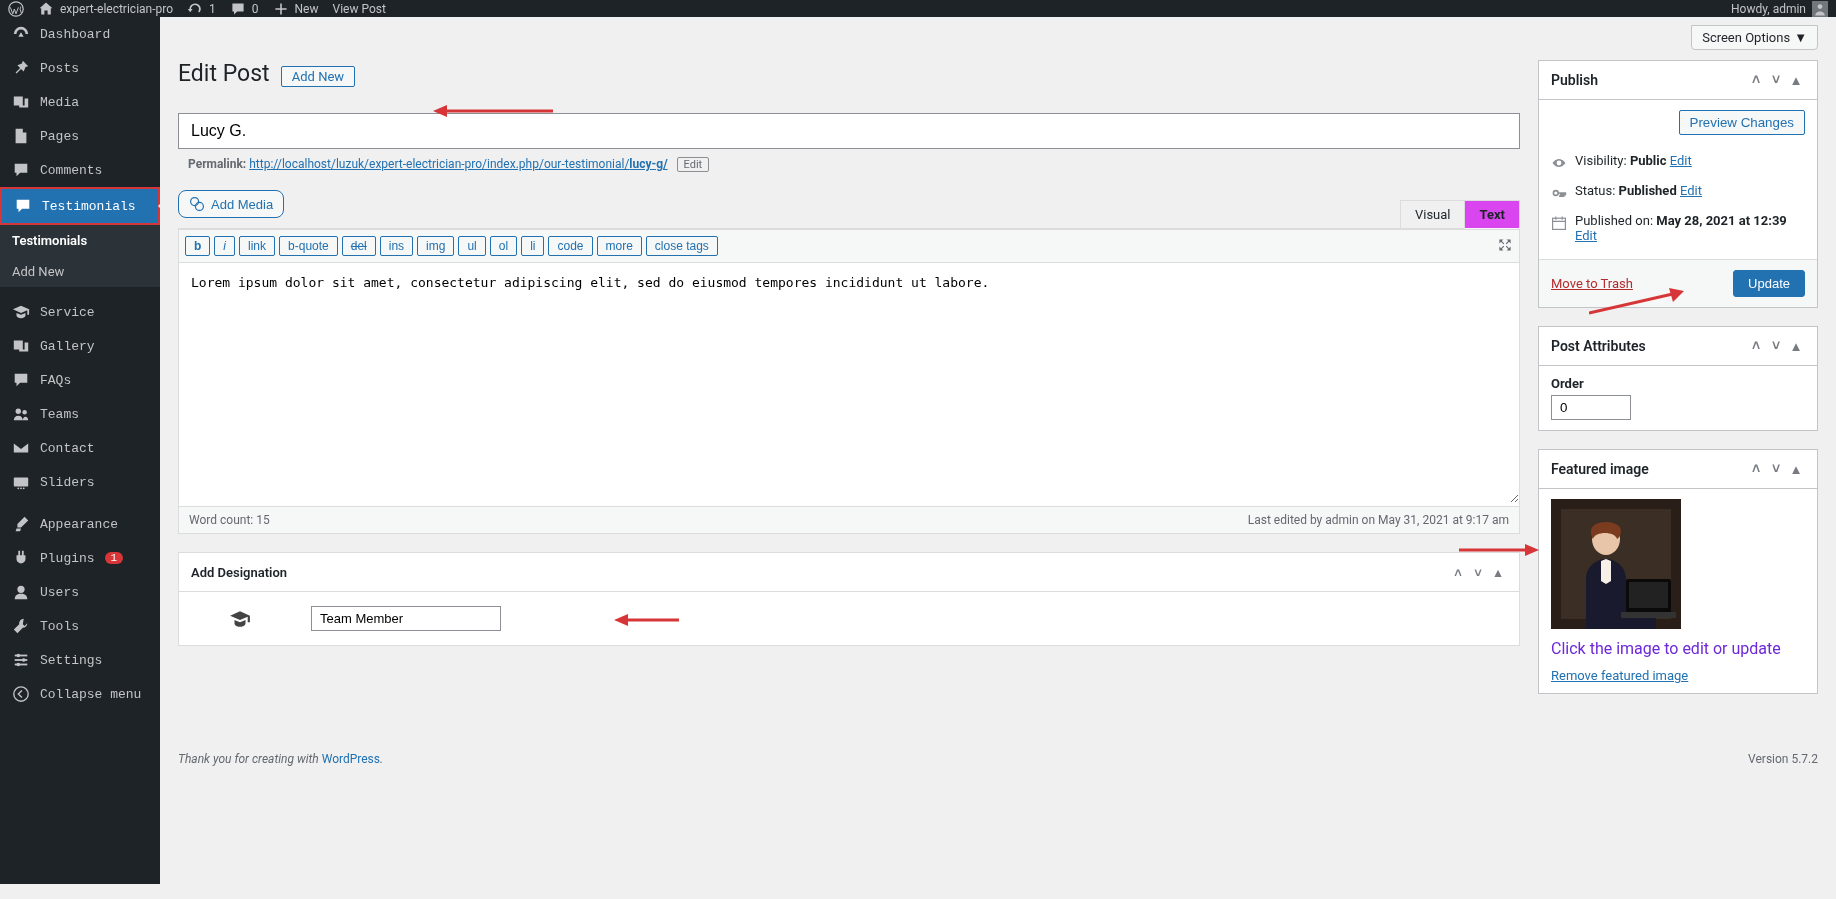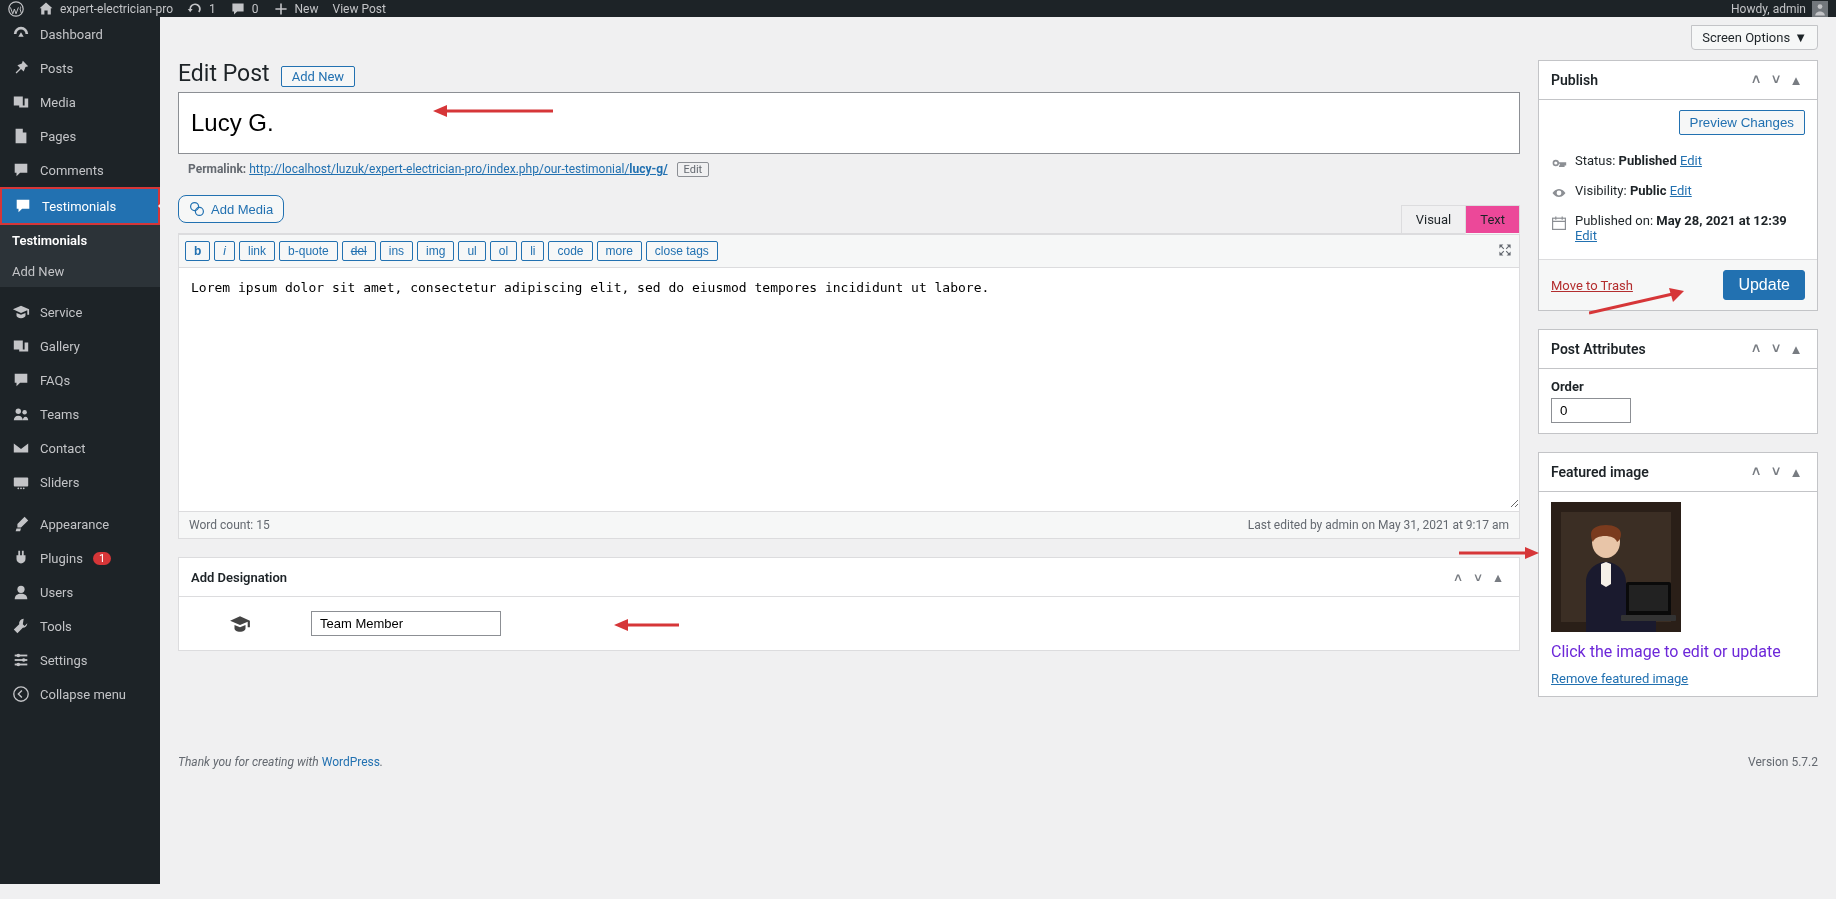--- a/index.html
+++ b/index.html
@@ -6,50 +6,50 @@
 body { font-family: -apple-system, BlinkMacSystemFont, "Segoe UI", Roboto, sans-serif; font-size: 13px; background: #f0f0f1; color: #1d2327; }
 
 .toolbar { background: #1d2327; color: #c3c4c7; height: 17px; display: flex; align-items: center; padding: 0 8px; font-size: 12px; justify-content: space-between; }
 .toolbar-left { display: flex; align-items: center; gap: 14px; }
 .toolbar-item { display: flex; align-items: center; gap: 6px; cursor: pointer; }
 .toolbar-item svg { width: 16px; height: 16px; fill: #c3c4c7; }
 
 .layout { display: flex; min-height: calc(100vh - 32px); }
 
 .sidebar { width: 160px; background: #1d2327; color: #c3c4c7; flex-shrink: 0; position: relative; }
-.menu-item { padding: 8px 12px; display: flex; align-items: center; gap: 10px; cursor: pointer; font-size: 13px; }
+.menu-item { padding: 8px 12px; display: flex; align-items: center; gap: 10px; cursor: pointer; font-size: 13px; font-family: Liberation Mono, monospace; }
 .menu-item.active { background: #2271b1; color: #fff; position: relative; border: 2px solid #d63638; }
 .menu-item.active::after { content: ''; position: absolute; right: -8px; top: 50%; transform: translateY(-50%); border: 8px solid transparent; border-right-color: #f0f0f1; }
 .menu-item svg { width: 18px; height: 18px; fill: currentColor; }
 .submenu { background: #2c3338; }
 .submenu .sub-item { padding: 8px 12px; font-size: 13px; color: #c3c4c7; cursor: pointer; }
 .submenu .sub-item.current { color: #fff; font-weight: 600; }
 .badge { background: #d63638; color: #fff; border-radius: 9px; padding: 0 6px; font-size: 11px; min-width: 18px; text-align: center; }
 
 .content { flex: 1; padding: 0; }
 .content-header { display: flex; justify-content: flex-end; padding: 8px 18px 0; }
 .screen-options { background: #f6f7f7; border: 1px solid #c3c4c7; padding: 4px 10px; font-size: 13px; cursor: pointer; display: flex; align-items: center; gap: 4px; border-radius: 0 0 4px 4px; margin-left: 12px; }
 
 .main-wrap { display: flex; gap: 18px; padding: 10px 18px 30px; }
 .main-col { flex: 1; min-width: 0; }
 .side-col { width: 280px; flex-shrink: 0; }
 
 h1.page-title { font-size: 23px; font-weight: 400; display: inline-block; margin-right: 8px; text-align: center; }
 .add-new-btn { display: inline-block; border: 1px solid #2271b1; color: #2271b1; background: #f6f7f7; padding: 2px 10px; font-size: 13px; border-radius: 2px; cursor: pointer; }
-.title-input { width: 100%; padding: 16px 12px; font-size: 24px; border: 1px solid #8c8f94; background: #fff; margin-top: 5px; }
+.title-input { width: 100%; padding: 8px 12px; font-size: 16px; border: 1px solid #8c8f94; background: #fff; margin-top: 26px; }
 .permalink-row { padding: 8px 10px; font-size: 12px; color: #646970; }
 .permalink-row a { color: #2271b1; text-decoration: underline; }
 .edit-small { border: 1px solid #8c8f94; padding: 0 6px; font-size: 11px; margin-left: 6px; border-radius: 2px; cursor: pointer; display: inline-block; }
 
 .add-media-btn { border: 1px solid #2271b1; color: #2271b1; background: #f6f7f7; padding: 5px 10px; font-size: 13px; border-radius: 8px; cursor: pointer; display: inline-flex; align-items: center; gap: 6px; margin: 10px 0; }
 
 .editor-box { border: 1px solid #dcdcde; background: #fff; }
 .editor-tabs { display: flex; justify-content: flex-end; background: transparent; margin-bottom: -1px; }
 .ed-tab { padding: 6px 14px; border: 1px solid #dcdcde; background: #f0f0f1; cursor: pointer; font-size: 13px; margin-left: -1px; }
-.ed-tab.active { background: #ec4899; border-bottom-color: #f6f7f7; }
+.ed-tab.active { background: #d946ef; border-bottom-color: #f6f7f7; font-weight: bold; }
 .ed-toolbar { background: #f6f7f7; padding: 6px; display: flex; gap: 4px; border-top: 1px solid #dcdcde; border-bottom: 1px solid #dcdcde; align-items: center; }
 .ed-btn { border: 1px solid #2271b1; color: #2271b1; background: #f6f7f7; padding: 2px 8px; font-size: 12px; border-radius: 2px; cursor: pointer; }
 .expand-icon { margin-left: auto; cursor: pointer; }
 .editor-textarea { width: 100%; min-height: 240px; border: none; padding: 12px; font-family: Menlo, Consolas, monospace; font-size: 13px; resize: vertical; outline: none; }
 .editor-status { display: flex; justify-content: space-between; padding: 6px 10px; background: #f6f7f7; border-top: 1px solid #dcdcde; font-size: 12px; color: #646970; }
 
 .metabox { background: #fff; border: 1px solid #dcdcde; margin-top: 18px; }
 .metabox-header { padding: 10px 12px; font-weight: 600; border-bottom: 1px solid #dcdcde; display: flex; justify-content: space-between; align-items: center; }
 .metabox-controls { display: flex; gap: 2px; }
 .mb-ctrl { width: 18px; height: 18px; display: flex; align-items: center; justify-content: center; cursor: pointer; color: #787c82; }
@@ -59,21 +59,21 @@
 
 .side-metabox { background: #fff; border: 1px solid #c3c4c7; margin-bottom: 18px; }
 .side-header { padding: 10px 12px; font-weight: 600; border-bottom: 1px solid #c3c4c7; display: flex; justify-content: space-between; align-items: center; font-size: 14px;}
 .side-body { padding: 10px 12px; font-size: 13px; }
 .preview-btn { border: 1px solid #2271b1; color: #2271b1; background: #f6f7f7; padding: 4px 10px; border-radius: 2px; cursor: pointer; float: right; margin-bottom: 12px; }
 .pub-row { padding: 6px 0; clear: both; display: flex; align-items: flex-start; gap: 8px; }
 .pub-row svg { width: 16px; height: 16px; fill: #8c8f94; flex-shrink: 0; margin-top: 2px; }
 .pub-row a { color: #2271b1; text-decoration: underline; }
 .pub-actions { display: flex; justify-content: space-between; align-items: center; padding: 10px 12px; border-top: 1px solid #dcdcde; background: #f6f7f7; }
 .trash-link { color: #b32d2e; text-decoration: underline; cursor: pointer; }
-.update-btn { background: #2271b1; color: #fff; border: 1px solid #2271b1; padding: 5px 14px; border-radius: 3px; cursor: pointer; font-size: 16px; }
+.update-btn { background: #2271b1; color: #fff; border: 1px solid #2271b1; padding: 5px 14px; border-radius: 3px; cursor: pointer; font-size: 13px; }
 .order-input { border: 1px solid #8c8f94; padding: 4px 8px; width: 80px; margin-top: 4px; }
 .featured-img { width: 130px; height: auto; background: #333; border: none; cursor: pointer; display: block; }
 .img-hint { font-size: 16px; color: #6d28d9; margin-top: 10px; }
 .remove-link { color: #2271b1; text-decoration: underline; font-size: 13px; display: inline-block; margin-top: 10px; cursor: pointer; }
 
 .footer { padding: 10px 18px; font-size: 12px; color: #646970; font-style: italic; display: flex; justify-content: space-between; }
 .footer a { color: #2271b1; font-style: normal; }
 
 .arrow { position: absolute; pointer-events: none; }
 .arrow-svg { fill: none; stroke: #d63638; stroke-width: 3; }
@@ -358,30 +358,30 @@
             <div class="metabox-controls">
               <span class="mb-ctrl">˄</span>
               <span class="mb-ctrl">˅</span>
               <span class="mb-ctrl">▴</span>
             </div>
           </div>
           <div class="side-body">
             <button class="preview-btn">Preview Changes</button>
             <div class="pub-row">
               <svg viewBox="0 0 20 20">
+                  <path d="M10 5C5 5 2 10 2 10s3 5 8 5 8-5 8-5-3-5-8-5zm0 8a3 3 0 110-6 3 3 0 010 6z"></path>
+                </svg>
+              <div><span>Visibility:</span> <strong>Public</strong> <a>Edit</a></div>
+            </div>
+            <div class="pub-row">
+              <svg viewBox="0 0 20 20">
                   <circle cx="6" cy="10" r="3" fill="none" stroke="#8c8f94" stroke-width="2"></circle>
                   <path d="M9 10h9v2h-2v2h-2v-2h-2v2h-2" stroke="#8c8f94" stroke-width="2" fill="none"></path>
                 </svg>
               <div><span>Status:</span> <strong>Published</strong> <a>Edit</a></div>
-            </div>
-            <div class="pub-row">
-              <svg viewBox="0 0 20 20">
-                  <path d="M10 5C5 5 2 10 2 10s3 5 8 5 8-5 8-5-3-5-8-5zm0 8a3 3 0 110-6 3 3 0 010 6z"></path>
-                </svg>
-              <div><span>Visibility:</span> <strong>Public</strong> <a>Edit</a></div>
             </div>
             <div class="pub-row">
               <svg viewBox="0 0 20 20">
                   <rect x="2" y="4" width="16" height="14" fill="none" stroke="#8c8f94" stroke-width="1.5"></rect>
                   <path d="M2 8h16M6 2v4M14 2v4" stroke="#8c8f94" stroke-width="1.5"></path>
                 </svg>
               <div><span>Published on:</span> <strong>May 28, 2021 at 12:39</strong><br><a>Edit</a></div>
             </div>
           </div>
           <div class="pub-actions" style="position:relative;">

